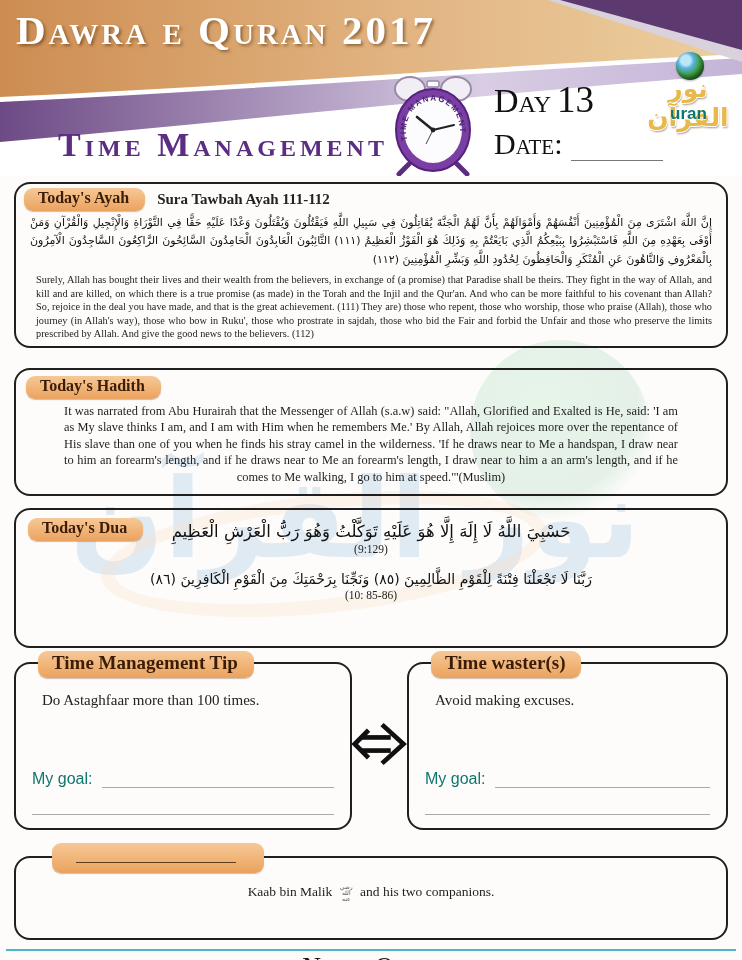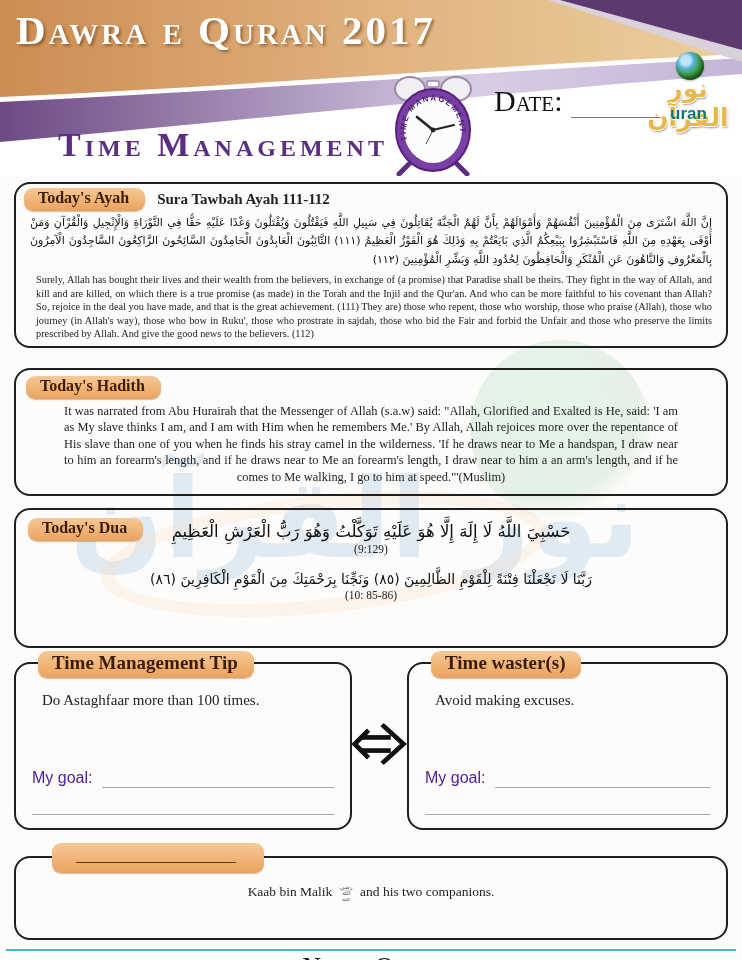--- a/index.html
+++ b/index.html
@@ -58,22 +58,22 @@
   .dua-ar2{direction:rtl;font-family:"DejaVu Sans",sans-serif;font-size:14px;color:#101010;
         text-align:center;margin-top:16px;}
   .dua-ref{text-align:center;font-size:11.5px;color:#222;margin-top:2px;}
   
   .two-col{position:relative;margin:14px 14px 0 14px;height:168px;z-index:1;}
   .goal-box{position:absolute;top:0;bottom:0;border:2px solid #1f1f1f;border-radius:16px;background:transparent;}
   .goal-box.left{left:0;width:334px;}
   .goal-box.right{left:393px;right:0;}
   .goal-chip{position:absolute;top:-13px;left:22px;font-size:19px;}
   .goal-text{position:absolute;left:26px;top:28px;right:14px;font-size:15px;color:#222;}
-  .goal-row{position:absolute;left:16px;right:16px;bottom:40px;display:flex;align-items:flex-start;
-        font-family:"Liberation Sans",sans-serif;font-size:16px;color:#4c1d95;}
+  .goal-row{position:absolute;left:16px;right:16px;bottom:40px;display:flex;align-items:center;
+        font-family:"Liberation Sans",sans-serif;font-size:16px;color:#0f766e;}
   .goal-fill{flex:1;border-bottom:1.3px solid #a8a8a8;height:18px;margin-left:10px;}
   .bottom-fill{position:absolute;left:16px;right:16px;bottom:13px;border-bottom:1.3px solid #a8a8a8;}
   .swap-arrows{position:absolute;left:336px;top:56px;width:60px;height:52px;}
   .foot-chip{position:absolute;top:-15px;left:36px;font-size:21px;padding-right:28px;}
   .foot-blank{display:inline-block;width:160px;border-bottom:1.6px solid #5a3a1a;height:16px;margin-left:10px;}
   .foot-line{margin-top:26px;text-align:center;font-size:13.5px;color:#1d1d1d;}
   .honorific{display:inline-block;font-family:"DejaVu Sans",sans-serif;font-size:6px;line-height:1;
         max-width:15px;color:#555;vertical-align:middle;margin:0 3px;}
   .foot-ref{text-align:center;font-size:10px;color:#333;margin-top:4px;}
   .foot-box-wrap{position:relative;margin:26px 14px 0 14px;}
@@ -124,20 +124,23 @@
       <text font-family="Liberation Sans, sans-serif" font-size="8" font-weight="bold" fill="#4a2470" letter-spacing="1.5">
         <textPath href="#clkarc" startOffset="2">TIME MANAGEMENT</textPath>
       </text>
       <line x1="47" y1="56" x2="31" y2="43" stroke="#222" stroke-width="2.6" stroke-linecap="round"></line>
       <line x1="47" y1="56" x2="68" y2="51" stroke="#222" stroke-width="2" stroke-linecap="round"></line>
       <line x1="47" y1="56" x2="40" y2="70" stroke="#444" stroke-width="1"></line>
       <circle cx="47" cy="56" r="2.4" fill="#222"></circle>
     </svg>
 
     <div class="daydate">
+      <div class="day-line">
+        <span>Day</span><span class="day-num">13</span>
+      </div>
       <div class="date-line">
         <span>Date:</span>
         <span class="date-blank"></span>
       </div>
     </div>
 
     <div class="logo">
       <div class="globe"></div>
       <div class="logo-ar">نور القرآن</div>
       <div class="logo-en">uran</div>

